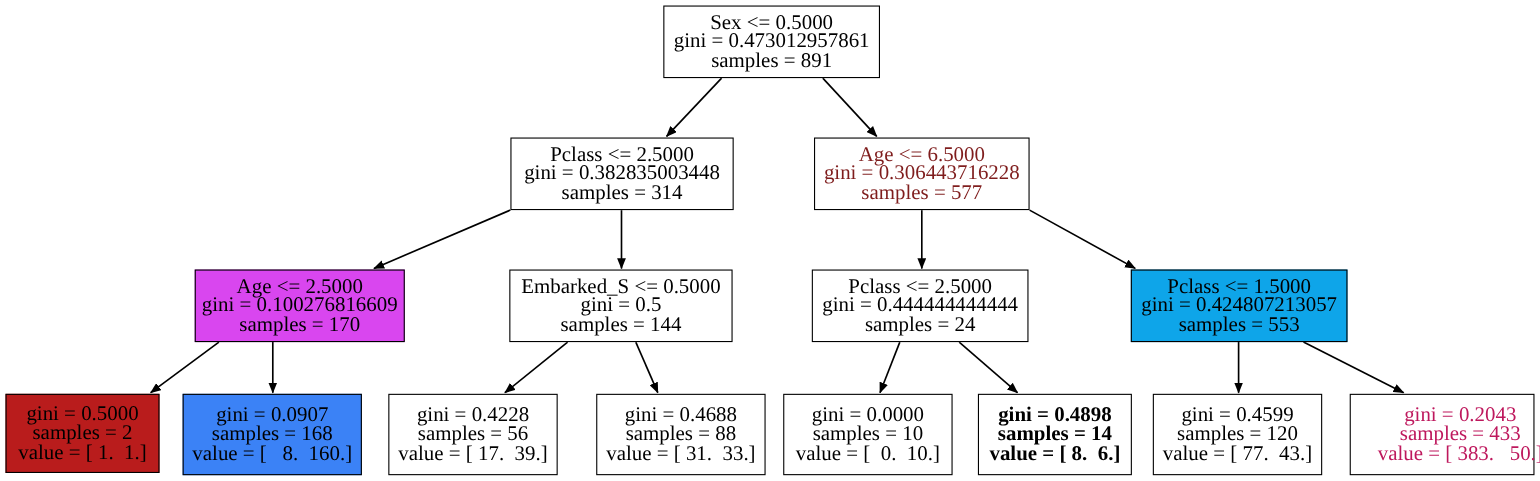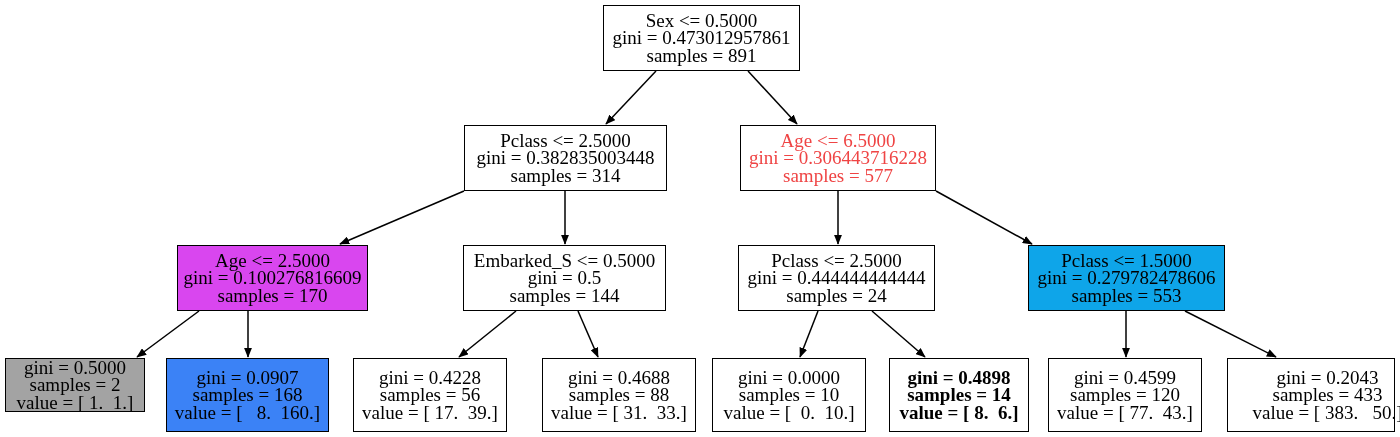--- a/index.html
+++ b/index.html
@@ -71,28 +71,28 @@
         <line x1="818" y1="311" x2="800" y2="357" stroke="#000000" stroke-width="1.5" marker-end="url(#arrowhead)"></line>
         <line x1="872" y1="311" x2="925" y2="357" stroke="#000000" stroke-width="1.5" marker-end="url(#arrowhead)"></line>
         <line x1="1126" y1="311" x2="1126" y2="357" stroke="#000000" stroke-width="1.5" marker-end="url(#arrowhead)"></line>
         <line x1="1185" y1="311" x2="1276" y2="357" stroke="#000000" stroke-width="1.5" marker-end="url(#arrowhead)"></line>
       </g>
   </svg>
 
   <div id="nodes-group">
       <div class="node" style="left: 603px; top: 5px; width: 197px; height: 66px; border-color: rgb(0, 0, 0); background: rgb(255, 255, 255); color: rgb(0, 0, 0);"><span class="line cond">Sex &lt;= 0.5000</span><span class="line">gini = 0.473012957861</span><span class="line">samples = 891</span></div>
       <div class="node" style="left: 464px; top: 125px; width: 203px; height: 66px; border-color: rgb(0, 0, 0); background: rgb(255, 255, 255); color: rgb(0, 0, 0);"><span class="line cond">Pclass &lt;= 2.5000</span><span class="line">gini = 0.382835003448</span><span class="line">samples = 314</span></div>
-      <div class="node" style="left: 740px; top: 125px; width: 196px; height: 66px; border-color: rgb(0, 0, 0); background: rgb(255, 255, 255); color: #ef4444; text-align: right;"><span class="line cond">Age &lt;= 6.5000</span><span class="line">gini = 0.306443716228</span><span class="line">samples = 577</span></div>
+      <div class="node" style="left: 740px; top: 125px; width: 196px; height: 66px; border-color: rgb(0, 0, 0); background: rgb(255, 255, 255); color: #7f1d1d; text-align: right;"><span class="line cond">Age &lt;= 6.5000</span><span class="line">gini = 0.306443716228</span><span class="line">samples = 577</span></div>
       <div class="node" style="left: 152px; top: 245px; width: 191px; height: 66px; border-color: rgb(0, 0, 0); background: #d946ef; color: rgb(0, 0, 0); margin-left: 25px;"><span class="line cond">Age &lt;= 2.5000</span><span class="line">gini = 0.100276816609</span><span class="line">samples = 170</span></div>
       <div class="node" style="left: 463px; top: 245px; width: 203px; height: 66px; border-color: rgb(0, 0, 0); background: rgb(255, 255, 255); color: rgb(0, 0, 0);"><span class="line cond">Embarked_S &lt;= 0.5000</span><span class="line">gini = 0.5</span><span class="line">samples = 144</span></div>
       <div class="node" style="left: 738px; top: 245px; width: 197px; height: 66px; border-color: rgb(0, 0, 0); background: rgb(255, 255, 255); color: rgb(0, 0, 0);"><span class="line cond">Pclass &lt;= 2.5000</span><span class="line">gini = 0.444444444444</span><span class="line">samples = 24</span></div>
-      <div class="node" style="left: 1028px; top: 245px; width: 197px; height: 66px; border-color: rgb(0, 0, 0); background: #0ea5e9; color: rgb(0, 0, 0);"><span class="line cond">Pclass &lt;= 1.5000</span><span class="line">gini = 0.279782478606</span><span class="line">samples = 553</span></div>
-      <div class="node" style="left: 5px; top: 358px; width: 140px; height: 54px; border-color: rgb(0, 0, 0); background: #a3a3a3; color: rgb(0, 0, 0);"><span class="line">gini = 0.5000</span><span class="line">samples = 2</span><span class="line">value = [ 1.  1.]</span></div>
+      <div class="node" style="left: 1028px; top: 245px; width: 197px; height: 66px; border-color: rgb(0, 0, 0); background: #0ea5e9; color: rgb(0, 0, 0);"><span class="line cond">Pclass &lt;= 1.5000</span><span class="line">gini = 0.424807213057</span><span class="line">samples = 553</span></div>
+      <div class="node" style="left: 5px; top: 358px; width: 140px; height: 72px; border-color: rgb(0, 0, 0); background: #b91c1c; color: rgb(0, 0, 0);"><span class="line">gini = 0.5000</span><span class="line">samples = 2</span><span class="line">value = [ 1.  1.]</span></div>
       <div class="node" style="left: 166px; top: 358px; width: 163px; height: 74px; border-color: rgb(0, 0, 0); background: #3b82f6; color: rgb(0, 0, 0);"><span class="line">gini = 0.0907</span><span class="line">samples = 168</span><span class="line">value = [   8.  160.]</span></div>
       <div class="node" style="left: 353px; top: 358px; width: 154px; height: 74px; border-color: rgb(0, 0, 0); background: rgb(255, 255, 255); color: rgb(0, 0, 0);"><span class="line">gini = 0.4228</span><span class="line">samples = 56</span><span class="line">value = [ 17.  39.]</span></div>
       <div class="node" style="left: 530px; top: 358px; width: 154px; height: 74px; border-color: rgb(0, 0, 0); background: rgb(255, 255, 255); color: rgb(0, 0, 0); margin-left: 12px;"><span class="line">gini = 0.4688</span><span class="line">samples = 88</span><span class="line">value = [ 31.  33.]</span></div>
       <div class="node" style="left: 712px; top: 358px; width: 154px; height: 74px; border-color: rgb(0, 0, 0); background: rgb(255, 255, 255); color: rgb(0, 0, 0);"><span class="line">gini = 0.0000</span><span class="line">samples = 10</span><span class="line">value = [  0.  10.]</span></div>
       <div class="node" style="left: 889px; top: 358px; width: 140px; height: 74px; border-color: rgb(0, 0, 0); background: rgb(255, 255, 255); color: rgb(0, 0, 0); font-weight: bold;"><span class="line">gini = 0.4898</span><span class="line">samples = 14</span><span class="line">value = [ 8.  6.]</span></div>
       <div class="node" style="left: 1048px; top: 358px; width: 154px; height: 74px; border-color: rgb(0, 0, 0); background: rgb(255, 255, 255); color: rgb(0, 0, 0);"><span class="line">gini = 0.4599</span><span class="line">samples = 120</span><span class="line">value = [ 77.  43.]</span></div>
-      <div class="node" style="left: 1227px; top: 358px; width: 168px; height: 74px; border-color: rgb(0, 0, 0); background: rgb(255, 255, 255); color: #000000; padding-left: 33px;"><span class="line">gini = 0.2043</span><span class="line">samples = 433</span><span class="line">value = [ 383.   50.]</span></div>
+      <div class="node" style="left: 1227px; top: 358px; width: 168px; height: 74px; border-color: rgb(0, 0, 0); background: rgb(255, 255, 255); color: #be185d; padding-left: 33px;"><span class="line">gini = 0.2043</span><span class="line">samples = 433</span><span class="line">value = [ 383.   50.]</span></div>
     </div>
 
 </div>
 
 </body></html>

